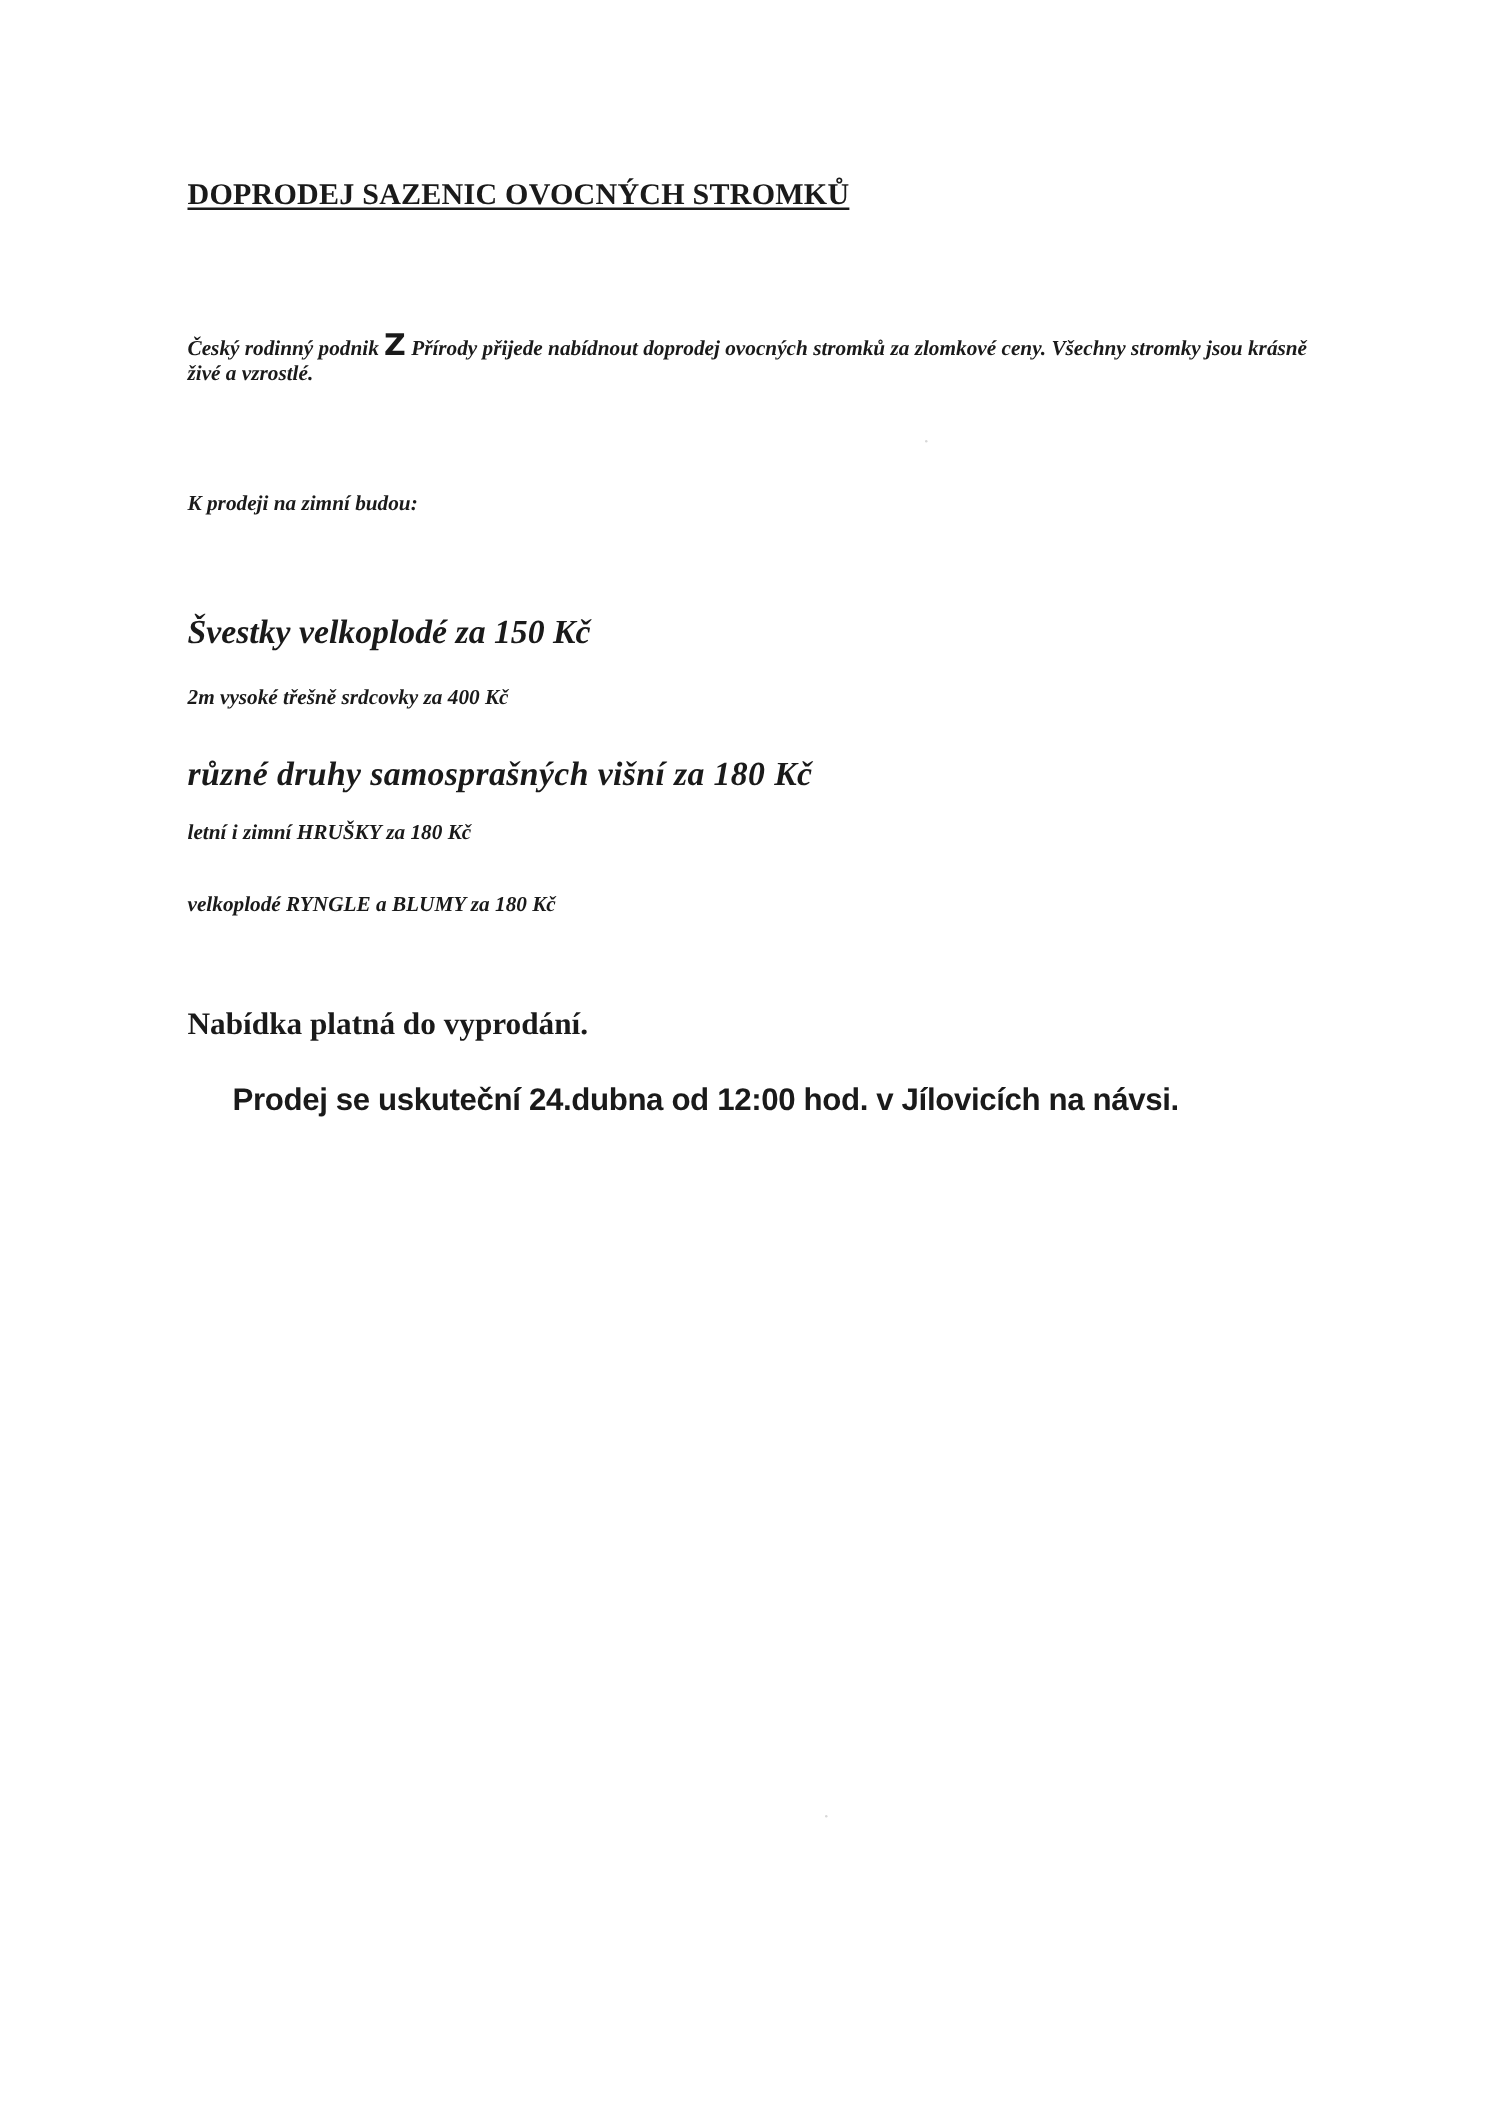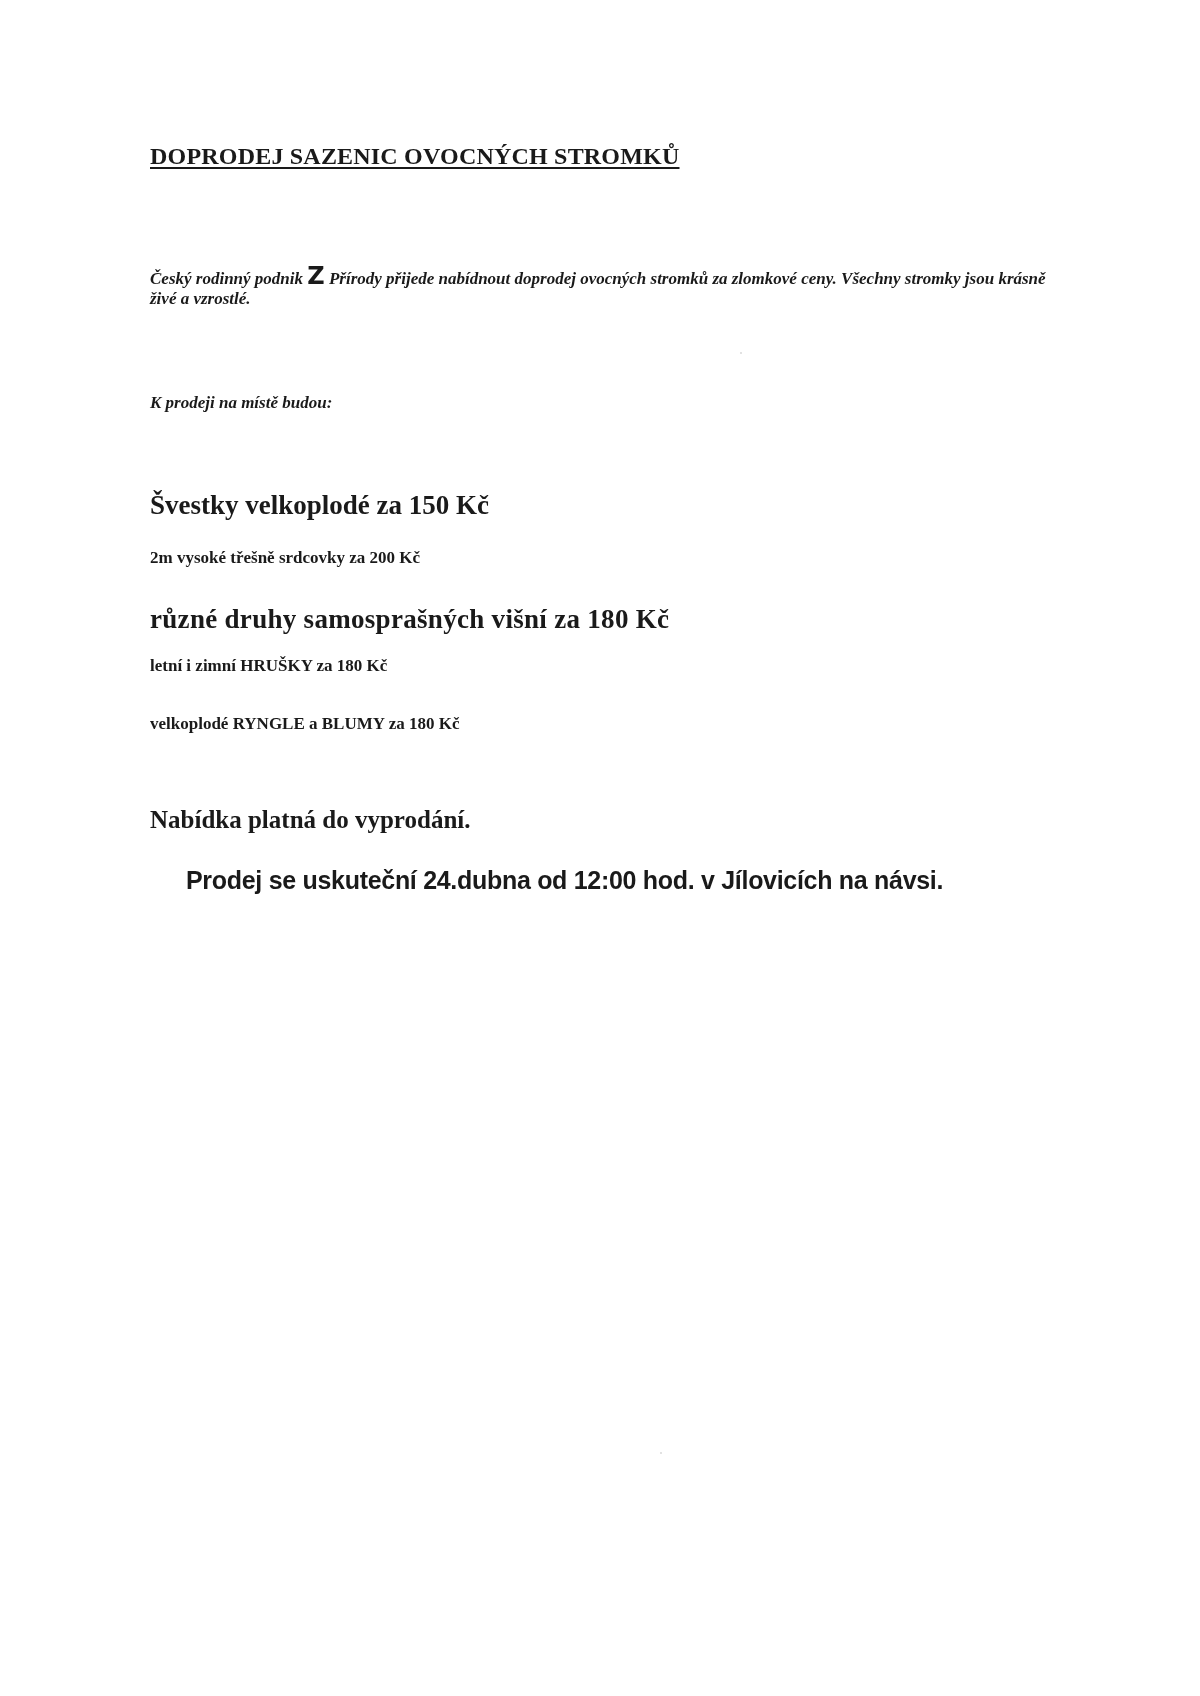--- a/index.html
+++ b/index.html
@@ -49,20 +49,21 @@
       font-weight: bold;
     }
     .subhead {
       left: 150px; top: 393px;
       font-size: 17px;
       font-style: italic;
       font-weight: bold;
     }
     .item {
       left: 150px;
+      font-style: italic;
       font-weight: bold;
     }
     .item-0 { top: 490px; font-size: 27px; }
     .item-1 { top: 548px; font-size: 17px; }
     .item-2 { top: 604px; font-size: 27px; letter-spacing: 0.3px; }
     .item-3 { top: 656px; font-size: 17px; }
     .item-4 { top: 703px; font-size: 17px; margin-top: 11px; }
 
     .validity {
       left: 150px; top: 806px;
@@ -85,24 +86,24 @@
   </style>
 </head>
 <body>
 
 <div class="page">
 
   <div class="abs serif title">DOPRODEJ SAZENIC OVOCNÝCH STROMKŮ</div>
 
   <div class="abs serif intro"><span>Český rodinný podnik </span><span class="bigz">Z</span><span> Přírody přijede nabídnout doprodej ovocných stromků za zlomkové ceny. Všechny stromky jsou krásně živé a vzrostlé.</span></div>
 
-  <div class="abs serif subhead">K prodeji na místě budou:</div>
+  <div class="abs serif subhead">K prodeji na zimní budou:</div>
 
   <div class="abs serif item item-0">Švestky velkoplodé za 150 Kč</div>
-  <div class="abs serif item item-1">2m vysoké třešně srdcovky za 200 Kč</div>
+  <div class="abs serif item item-1">2m vysoké třešně srdcovky za 400 Kč</div>
   <div class="abs serif item item-2">různé druhy samosprašných višní za 180 Kč</div>
   <div class="abs serif item item-3">letní i zimní HRUŠKY za 180 Kč</div>
   <div class="abs serif item item-4">velkoplodé RYNGLE a BLUMY za 180 Kč</div>
 
   <div class="abs serif validity">Nabídka platná do vyprodání.</div>
 
   <div class="abs sans sale-info">Prodej se uskuteční 24.dubna od 12:00 hod. v Jílovicích na návsi.</div>
 
   <div class="scan-speck" style="left:660px; top:1452px;"></div>
   <div class="scan-speck" style="left:740px; top:352px;"></div>

